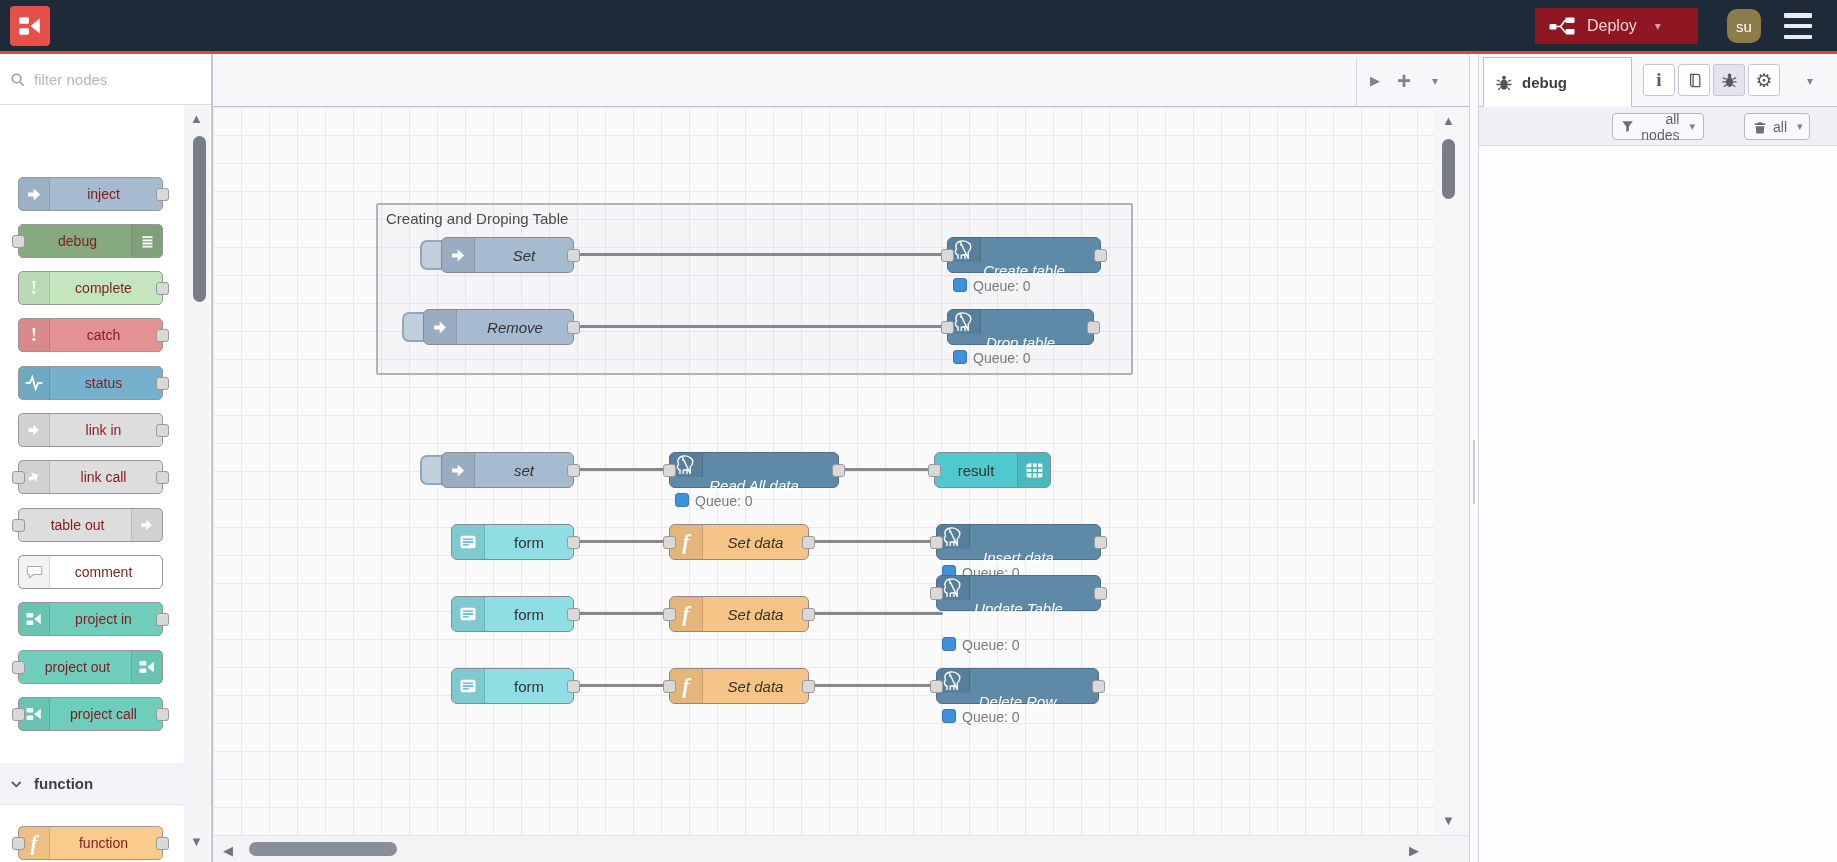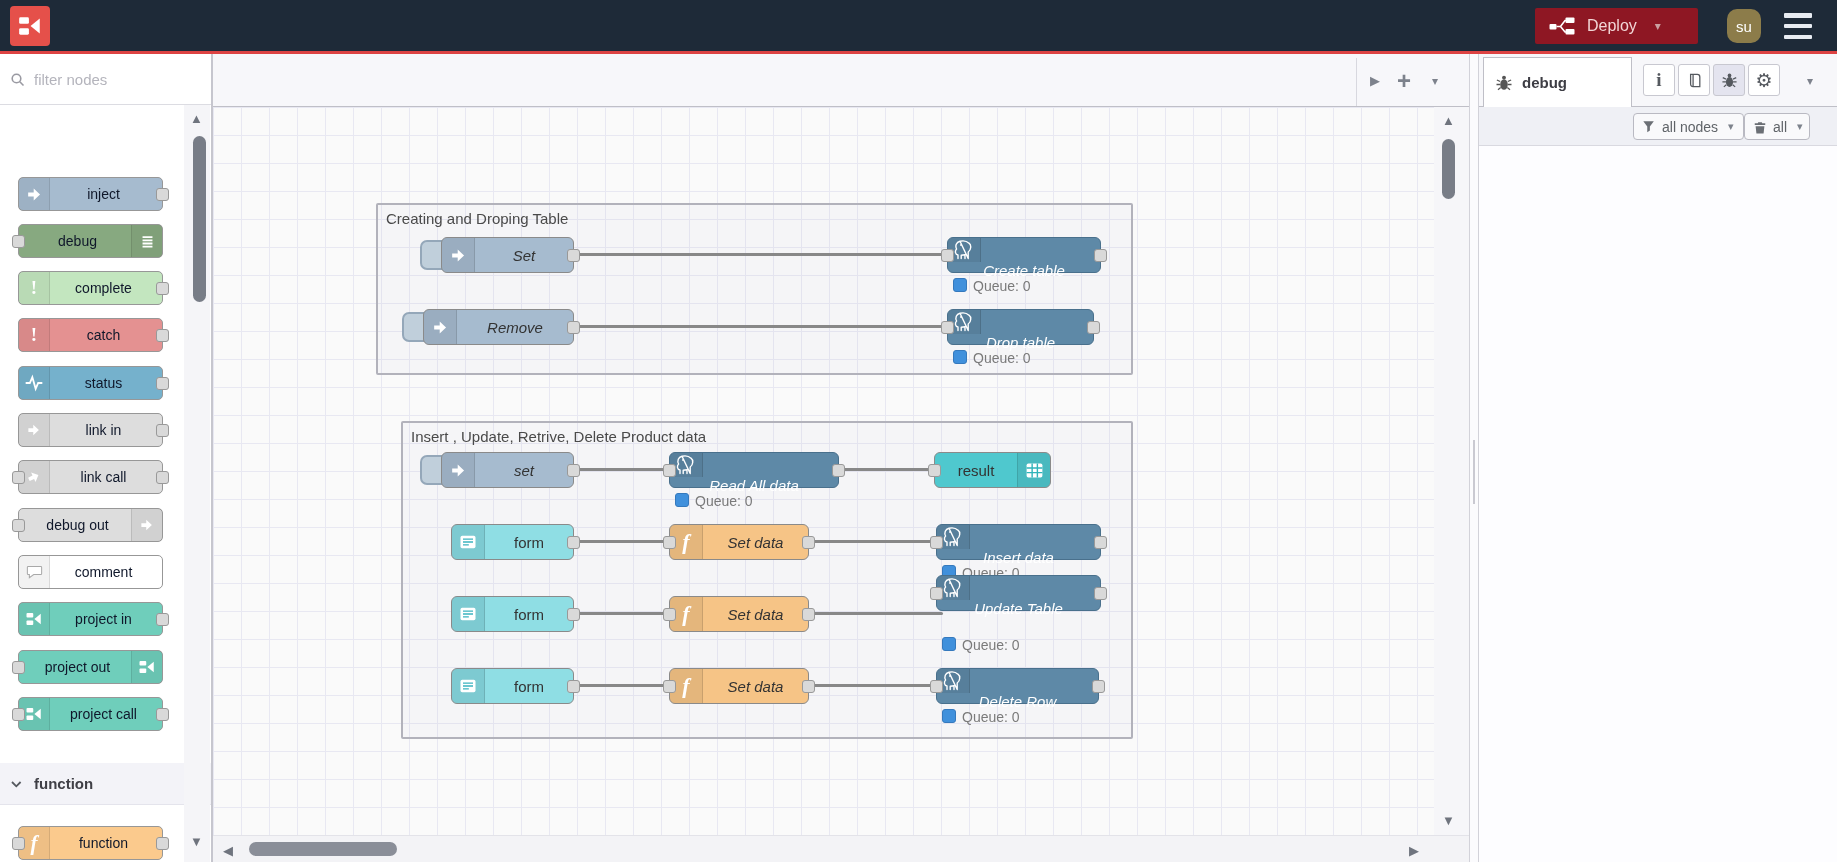--- a/index.html
+++ b/index.html
@@ -27,21 +27,21 @@
   .pcat .chev{margin-left:10px;display:flex;}
   .pcat .pcat-lbl{font-size:15px;font-weight:bold;color:#3f3f46;margin-left:12px;}
   .pgutter{position:absolute;top:51px;right:1px;width:26px;bottom:0;background:#f5f5f8;}
   .pscroll-up,.pscroll-down{position:absolute;left:190px;color:#6f747e;font-size:13px;cursor:pointer;}
   .pthumb{position:absolute;left:193px;width:13px;background:#787d87;border-radius:7px;cursor:pointer;}
 
   .pnode{position:absolute;left:18px;width:145px;height:34px;border-radius:5px;border:1px solid #979797;box-sizing:border-box;cursor:grab;}
   .pnode .picon{position:absolute;top:0;bottom:0;width:30px;display:flex;align-items:center;justify-content:center;background:rgba(0,0,0,0.05);}
   .pnode .picon.l{left:0;border-right:1px solid rgba(0,0,0,0.1);}
   .pnode .picon.r{right:0;border-left:1px solid rgba(0,0,0,0.1);}
-  .pnode .plbl{position:absolute;top:0;bottom:0;display:flex;align-items:center;justify-content:center;font-size:14px;color:#0f172a;}
+  .pnode .plbl{position:absolute;top:0;bottom:0;display:flex;align-items:center;justify-content:center;font-size:14px;color:#7f1d1d;}
   .pnode .plbl.l{left:30px;right:4px;}
   .pnode .plbl.r{left:4px;right:30px;}
   .bang{color:#fff;font-weight:bold;font-size:19px;font-family:"Liberation Serif",serif;}
 
   .port{position:absolute;width:11px;height:11px;background:#d9d9d9;border:1px solid #999;border-radius:3px;box-sizing:content-box;cursor:crosshair;}
   .pnode .port{top:10px;}
   .port.in{left:-7px;}
   .port.out{right:-7px;}
 
   
@@ -268,21 +268,21 @@
       <span class="plbl l">link call</span>
       <span class="port in"></span>
       <span class="port out"></span>
     </div>
     <div class="pnode c-link" style="top:454px">
       <span class="picon r">
           <svg width="18" height="18" viewBox="0 0 24 24">
             <use href="#linkarrow"></use>
           </svg>
         </span>
-      <span class="plbl r">debug out</span>
+      <span class="plbl r">table out</span>
       <span class="port in"></span>
     </div>
     <div class="pnode c-comment" style="top:501px">
       <span class="picon l">
           <svg width="19" height="19" viewBox="0 0 24 24">
             <use href="#bubble"></use>
           </svg>
         </span>
       <span class="plbl l">comment</span>
     </div>
@@ -345,23 +345,20 @@
       <span class="tb-ico" style="left:1178px;width:26px;font-size:24px;font-weight:bold;">+</span>
       <span class="tb-ico" style="left:1210px;width:24px;font-size:12px;">▾</span>
     </div>
 
     <div class="canvas">
 
       <div class="fgroup" style="left:163px;top:96px;width:757px;height:172px;">
         <span class="gtitle">Creating and Droping Table</span>
       </div>
 
-      <div class="fgroup" style="left:188px;top:314px;width:732px;height:318px;">
-        <span class="gtitle">Insert , Update, Retrive, Delete Product data</span>
-      </div>
 
       <div class="wire" style="left:352px;top:146px;width:390px;"></div>
       <div class="wire" style="left:352px;top:218px;width:390px;"></div>
       <div class="wire" style="left:352px;top:361px;width:110px;"></div>
       <div class="wire" style="left:618px;top:361px;width:110px;"></div>
       <div class="wire" style="left:352px;top:433px;width:110px;"></div>
       <div class="wire" style="left:588px;top:433px;width:142px;"></div>
       <div class="wire" style="left:352px;top:505px;width:110px;"></div>
       <div class="wire" style="left:588px;top:505px;width:142px;"></div>
       <div class="wire" style="left:352px;top:577px;width:110px;"></div>
@@ -585,21 +582,21 @@
             <use href="#bug"></use>
           </svg>
         </div>
       <div class="sb-btn" style="left:269px">
           <span class="gear-glyph">⚙</span>
         </div>
       <span class="sb-chev" style="left:328px;font-size:12px;">▾</span>
     </div>
 
     <div class="sb-filterrow">
-      <div class="sb-filter" style="left:154px;width:111px;">
+      <div class="sb-filter" style="left:133px;width:92px;text-align:right;">
         <svg width="14" height="14" viewBox="0 0 16 16" style="color:#6b6f75">
             <use href="#funnel"></use>
           </svg>
         <span class="ftxt">all nodes</span>
         <span class="fchev">▾</span>
       </div>
       <div class="sb-filter" style="left:265px;width:66px;">
         <svg width="14" height="14" viewBox="0 0 16 16" style="color:#6b6f75">
             <use href="#trash"></use>
           </svg>

